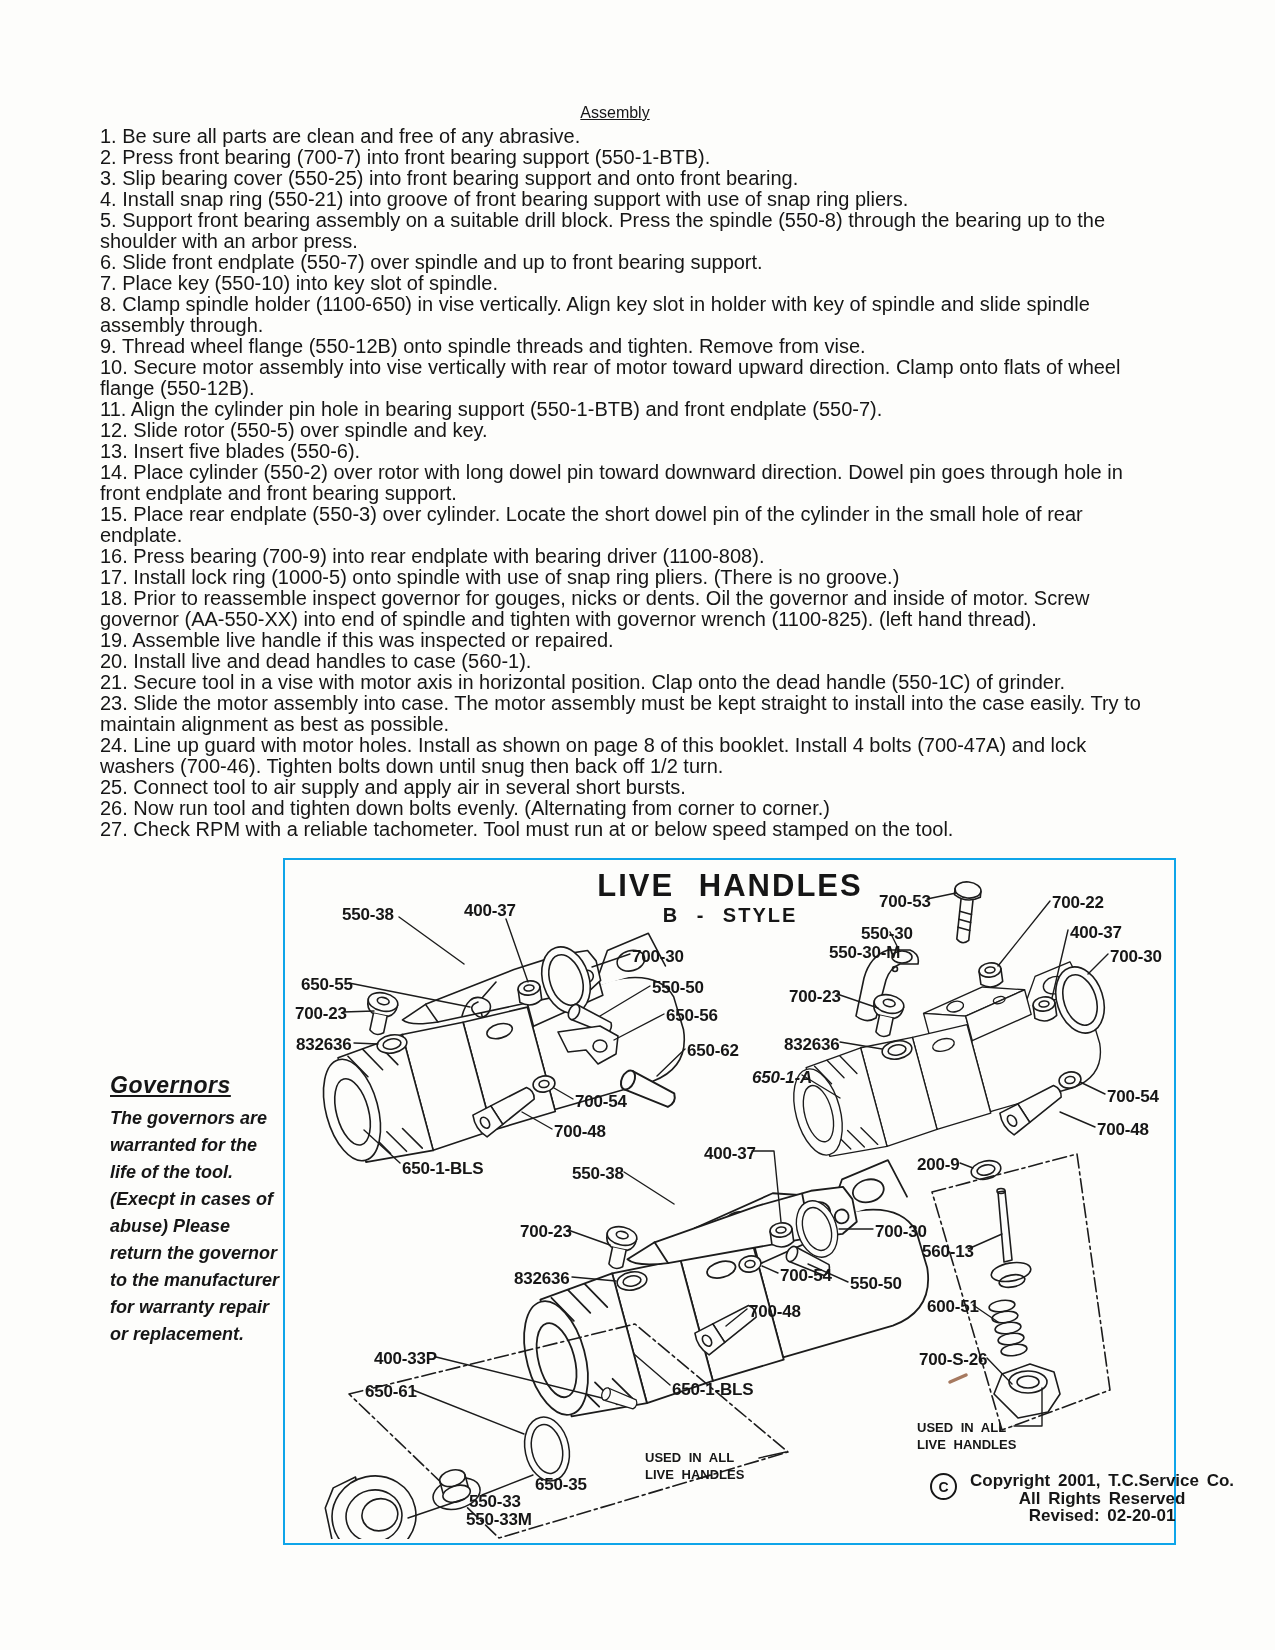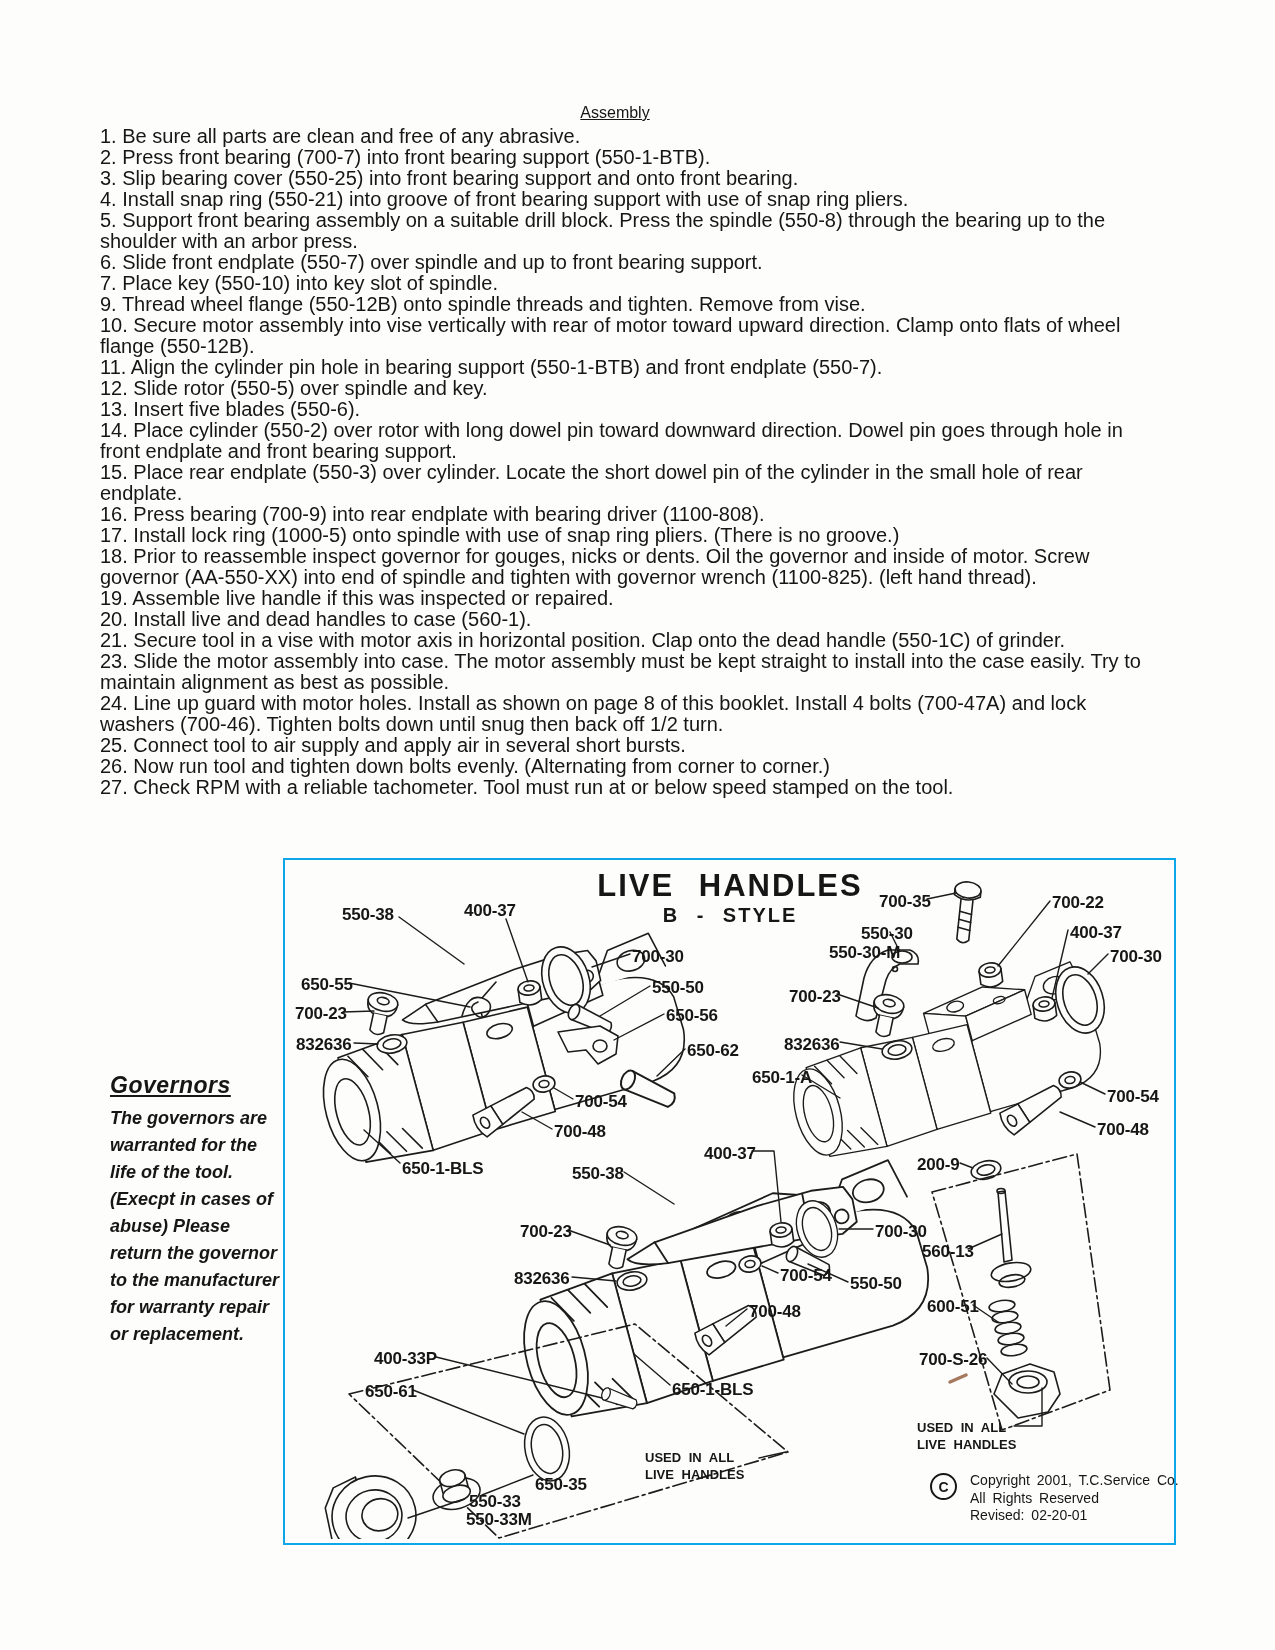--- a/index.html
+++ b/index.html
@@ -13,40 +13,41 @@
   .governors h2{font-size:23px;margin:0 0 6px 0;text-decoration:underline;letter-spacing:.5px;}
   .governors p{margin:0;font-size:18px;line-height:27px;}
   .diagram{position:absolute;left:283px;top:858px;width:889px;height:683px;border:2px solid #0ea5e9;}
   .diagram svg{position:absolute;left:0;top:0;}
   .diagram-title{position:absolute;left:300px;top:8px;width:290px;text-align:center;font-weight:bold;font-size:31px;letter-spacing:2px;word-spacing:14px;white-space:nowrap;}
   .diagram-subtitle{position:absolute;left:300px;top:44px;width:290px;text-align:center;font-weight:bold;font-size:20px;letter-spacing:2px;word-spacing:10px;white-space:nowrap;}
   .part-label{position:absolute;font-weight:bold;font-size:17px;letter-spacing:-.2px;white-space:nowrap;}
   .diagram-note{position:absolute;font-weight:bold;font-size:13px;line-height:17px;word-spacing:4px;white-space:nowrap;}
   .copyright{position:absolute;left:645px;top:612px;display:flex;align-items:flex-start;}
   .c-circle{width:23px;height:23px;border:2px solid #161616;border-radius:50%;font-weight:bold;font-size:14px;display:flex;align-items:center;justify-content:center;margin-right:13px;margin-top:1px;}
-  .c-lines{font-weight:normal;font-size:14px;line-height:17.5px;word-spacing:3px;white-space:nowrap;}
+  .c-lines{font-weight:bold;font-size:17px;line-height:17.5px;word-spacing:3px;white-space:nowrap;text-align:center;}
 </style>
 </head>
 <body>
 
 <div class="page">
 
   <div class="assembly-heading">
     <span>Assembly</span>
   </div>
 
   <div class="steps">
 
   <p class="step">1. Be sure all parts are clean and free of any abrasive.</p>
       <p class="step">2. Press front bearing (700-7) into front bearing support (550-1-BTB).</p>
       <p class="step">3. Slip bearing cover (550-25) into front bearing support and onto front bearing.</p>
       <p class="step">4. Install snap ring (550-21) into groove of front bearing support with use of snap ring pliers.</p>
       <p class="step">5. Support front bearing assembly on a suitable drill block. Press the spindle (550-8) through the bearing up to the shoulder with an arbor press.</p>
       <p class="step">6. Slide front endplate (550-7) over spindle and up to front bearing support.</p>
       <p class="step">7. Place key (550-10) into key slot of spindle.</p>
+      <p class="step">8. Clamp spindle holder (1100-650) in vise vertically. Align key slot in holder with key of spindle and slide spindle assembly through.</p>
       <p class="step">9. Thread wheel flange (550-12B) onto spindle threads and tighten. Remove from vise.</p>
       <p class="step">10. Secure motor assembly into vise vertically with rear of motor toward upward direction. Clamp onto flats of wheel flange (550-12B).</p>
       <p class="step">11. Align the cylinder pin hole in bearing support (550-1-BTB) and front endplate (550-7).</p>
       <p class="step">12. Slide rotor (550-5) over spindle and key.</p>
       <p class="step">13. Insert five blades (550-6).</p>
       <p class="step">14. Place cylinder (550-2) over rotor with long dowel pin toward downward direction. Dowel pin goes through hole in front endplate and front bearing support.</p>
       <p class="step">15. Place rear endplate (550-3) over cylinder. Locate the short dowel pin of the cylinder in the small hole of rear endplate.</p>
       <p class="step">16. Press bearing (700-9) into rear endplate with bearing driver (1100-808).</p>
       <p class="step">17. Install lock ring (1000-5) onto spindle with use of snap ring pliers. (There is no groove.)</p>
       <p class="step">18. Prior to reassemble inspect governor for gouges, nicks or dents. Oil the governor and inside of motor. Screw governor (AA-550-XX) into end of spindle and tighten with governor wrench (1100-825). (left hand thread).</p>
@@ -220,29 +221,29 @@
         <div class="part-label" style="left: 347px; top: 87px;">700-30</div>
         <div class="part-label" style="left: 16px; top: 115px;">650-55</div>
         <div class="part-label" style="left: 367px; top: 118px;">550-50</div>
         <div class="part-label" style="left: 10px; top: 144px;">700-23</div>
         <div class="part-label" style="left: 381px; top: 146px;">650-56</div>
         <div class="part-label" style="left: 11px; top: 175px;">832636</div>
         <div class="part-label" style="left: 402px; top: 181px;">650-62</div>
         <div class="part-label" style="left: 290px; top: 232px;">700-54</div>
         <div class="part-label" style="left: 269px; top: 262px;">700-48</div>
         <div class="part-label" style="left: 117px; top: 299px;">650-1-BLS</div>
-        <div class="part-label" style="left: 594px; top: 32px;">700-35</div>
+        <div class="part-label" style="left: 594px; top: 32px;">700-53</div>
         <div class="part-label" style="left: 767px; top: 33px;">700-22</div>
         <div class="part-label" style="left: 576px; top: 64px;">550-30</div>
         <div class="part-label" style="left: 544px; top: 83px;">550-30-M</div>
         <div class="part-label" style="left: 785px; top: 63px;">400-37</div>
         <div class="part-label" style="left: 825px; top: 87px;">700-30</div>
         <div class="part-label" style="left: 504px; top: 127px;">700-23</div>
         <div class="part-label" style="left: 499px; top: 175px;">832636</div>
-        <div class="part-label" style="left: 467px; top: 208px;">650-1-A</div>
+        <div class="part-label" style="left: 467px; top: 208px; font-style: italic;">650-1-A</div>
         <div class="part-label" style="left: 822px; top: 227px;">700-54</div>
         <div class="part-label" style="left: 812px; top: 260px;">700-48</div>
         <div class="part-label" style="left: 419px; top: 284px;">400-37</div>
         <div class="part-label" style="left: 287px; top: 304px;">550-38</div>
         <div class="part-label" style="left: 632px; top: 295px;">200-9</div>
         <div class="part-label" style="left: 235px; top: 362px;">700-23</div>
         <div class="part-label" style="left: 590px; top: 362px;">700-30</div>
         <div class="part-label" style="left: 637px; top: 382px;">560-13</div>
         <div class="part-label" style="left: 229px; top: 409px;">832636</div>
         <div class="part-label" style="left: 565px; top: 414px;">550-50</div>

